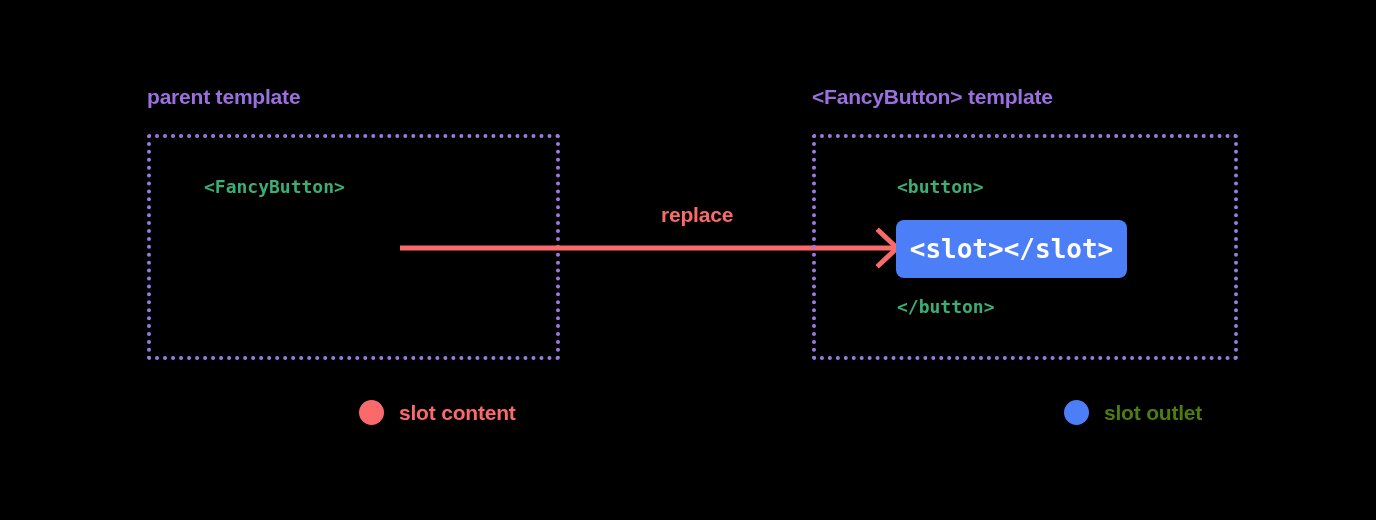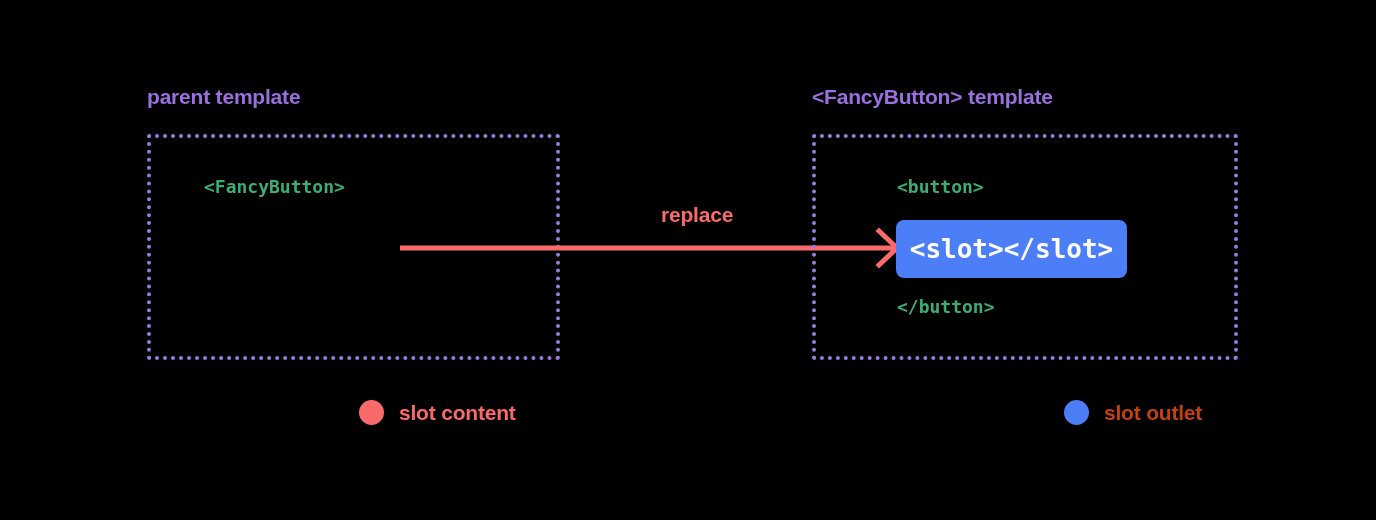--- a/index.html
+++ b/index.html
@@ -119,21 +119,21 @@
   #legend-dot-outlet  { background: #4C7EF8; }
 
   .legend-text {
     font-family: "Liberation Sans", sans-serif;
     font-weight: bold;
     font-size: 21px;
     letter-spacing: -0.2px;
     white-space: nowrap;
   }
   #legend-text-content { color: #FB6A6A; }
-  #legend-text-outlet  { color: #c2410c; }
+  #legend-text-outlet  { color: #4d7c0f; }
 </style>
 </head>
 <body>
 
 <div id="diagram">
 
   <div class="section-label" id="label-parent">parent template</div>
 
   <div class="panel" id="panel-parent"></div>
 

